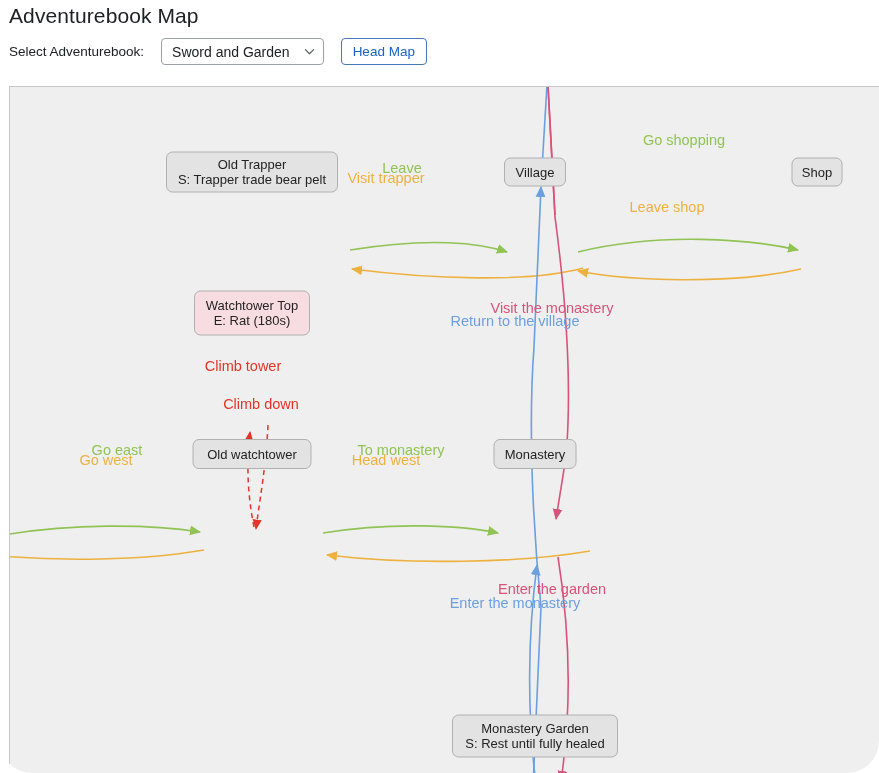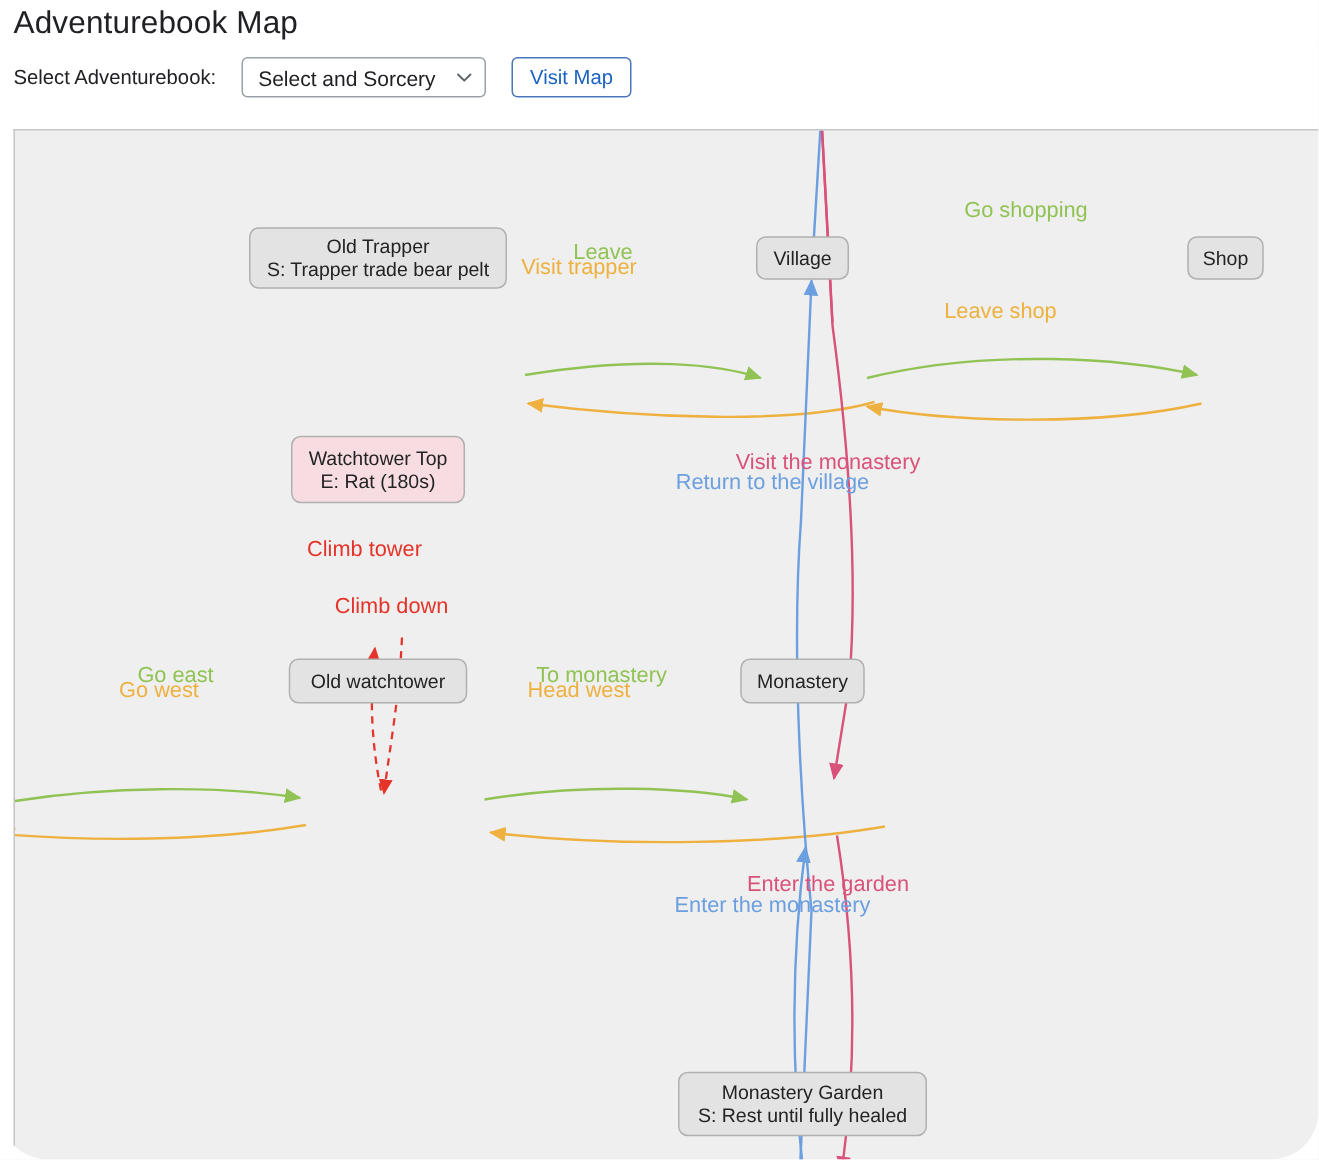--- a/index.html
+++ b/index.html
@@ -107,27 +107,27 @@
 <body>
 
 <div id="app">
 
   <div class="page-title">Adventurebook Map</div>
 
   <div class="controls">
     <span class="controls-label">Select Adventurebook:</span>
 
     <div class="select-box">
-      <span class="select-value">Select and Sorcery</span>
+      <span class="select-value">Sword and Garden</span>
       <svg class="chev" viewBox="0 0 12 12">
         <path d="M1.5 4 L6 8.5 L10.5 4" fill="none" stroke="#5f6368" stroke-width="1.4" stroke-linecap="round" stroke-linejoin="round"></path>
       </svg>
     </div>
 
-    <button class="btn" type="button">Visit Map</button>
+    <button class="btn" type="button">Head Map</button>
   </div>
 
   <div class="canvas">
     <svg id="graph-svg" width="890" height="700" viewBox="0 0 890 700">
       <defs>
         <marker id="ah-green" viewBox="0 0 10 10" refX="9" refY="5" markerWidth="7" markerHeight="7" orient="auto-start-reverse">
           <path d="M0,0.6 L10,5 L0,9.4 z" fill="#91c354"></path>
         </marker>
         <marker id="ah-orange" viewBox="0 0 10 10" refX="9" refY="5" markerWidth="7" markerHeight="7" orient="auto-start-reverse">
           <path d="M0,0.6 L10,5 L0,9.4 z" fill="#eeb13f"></path>

